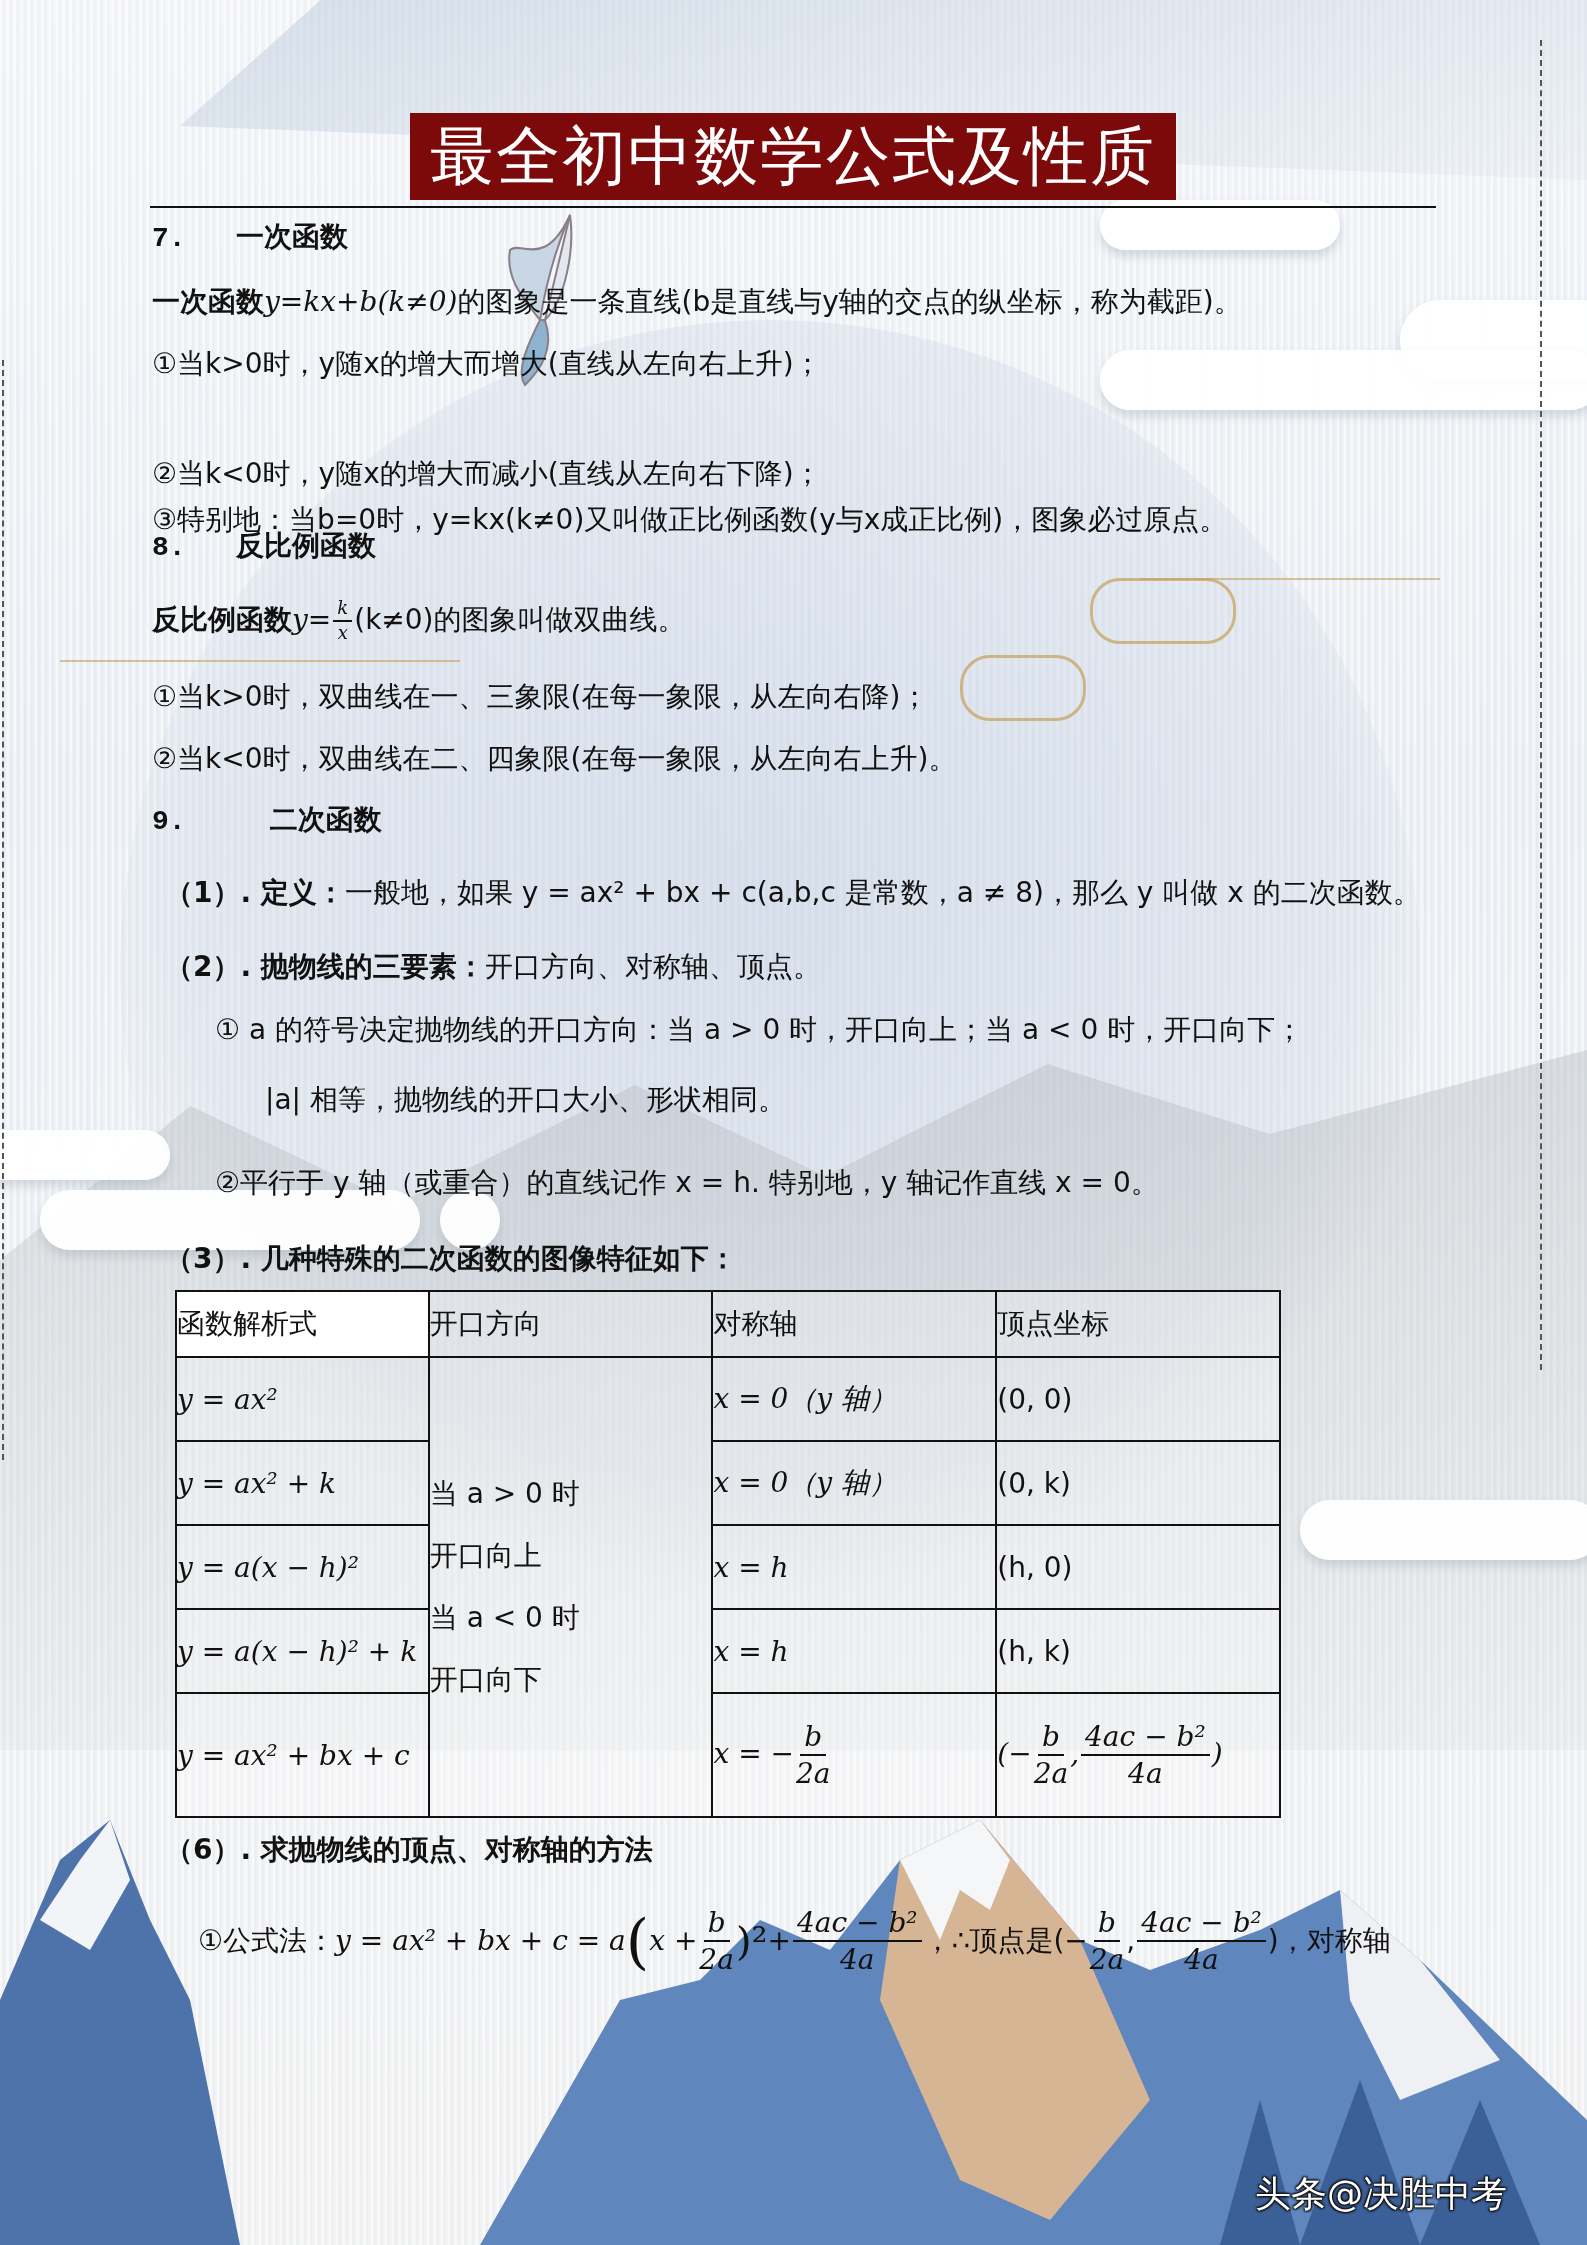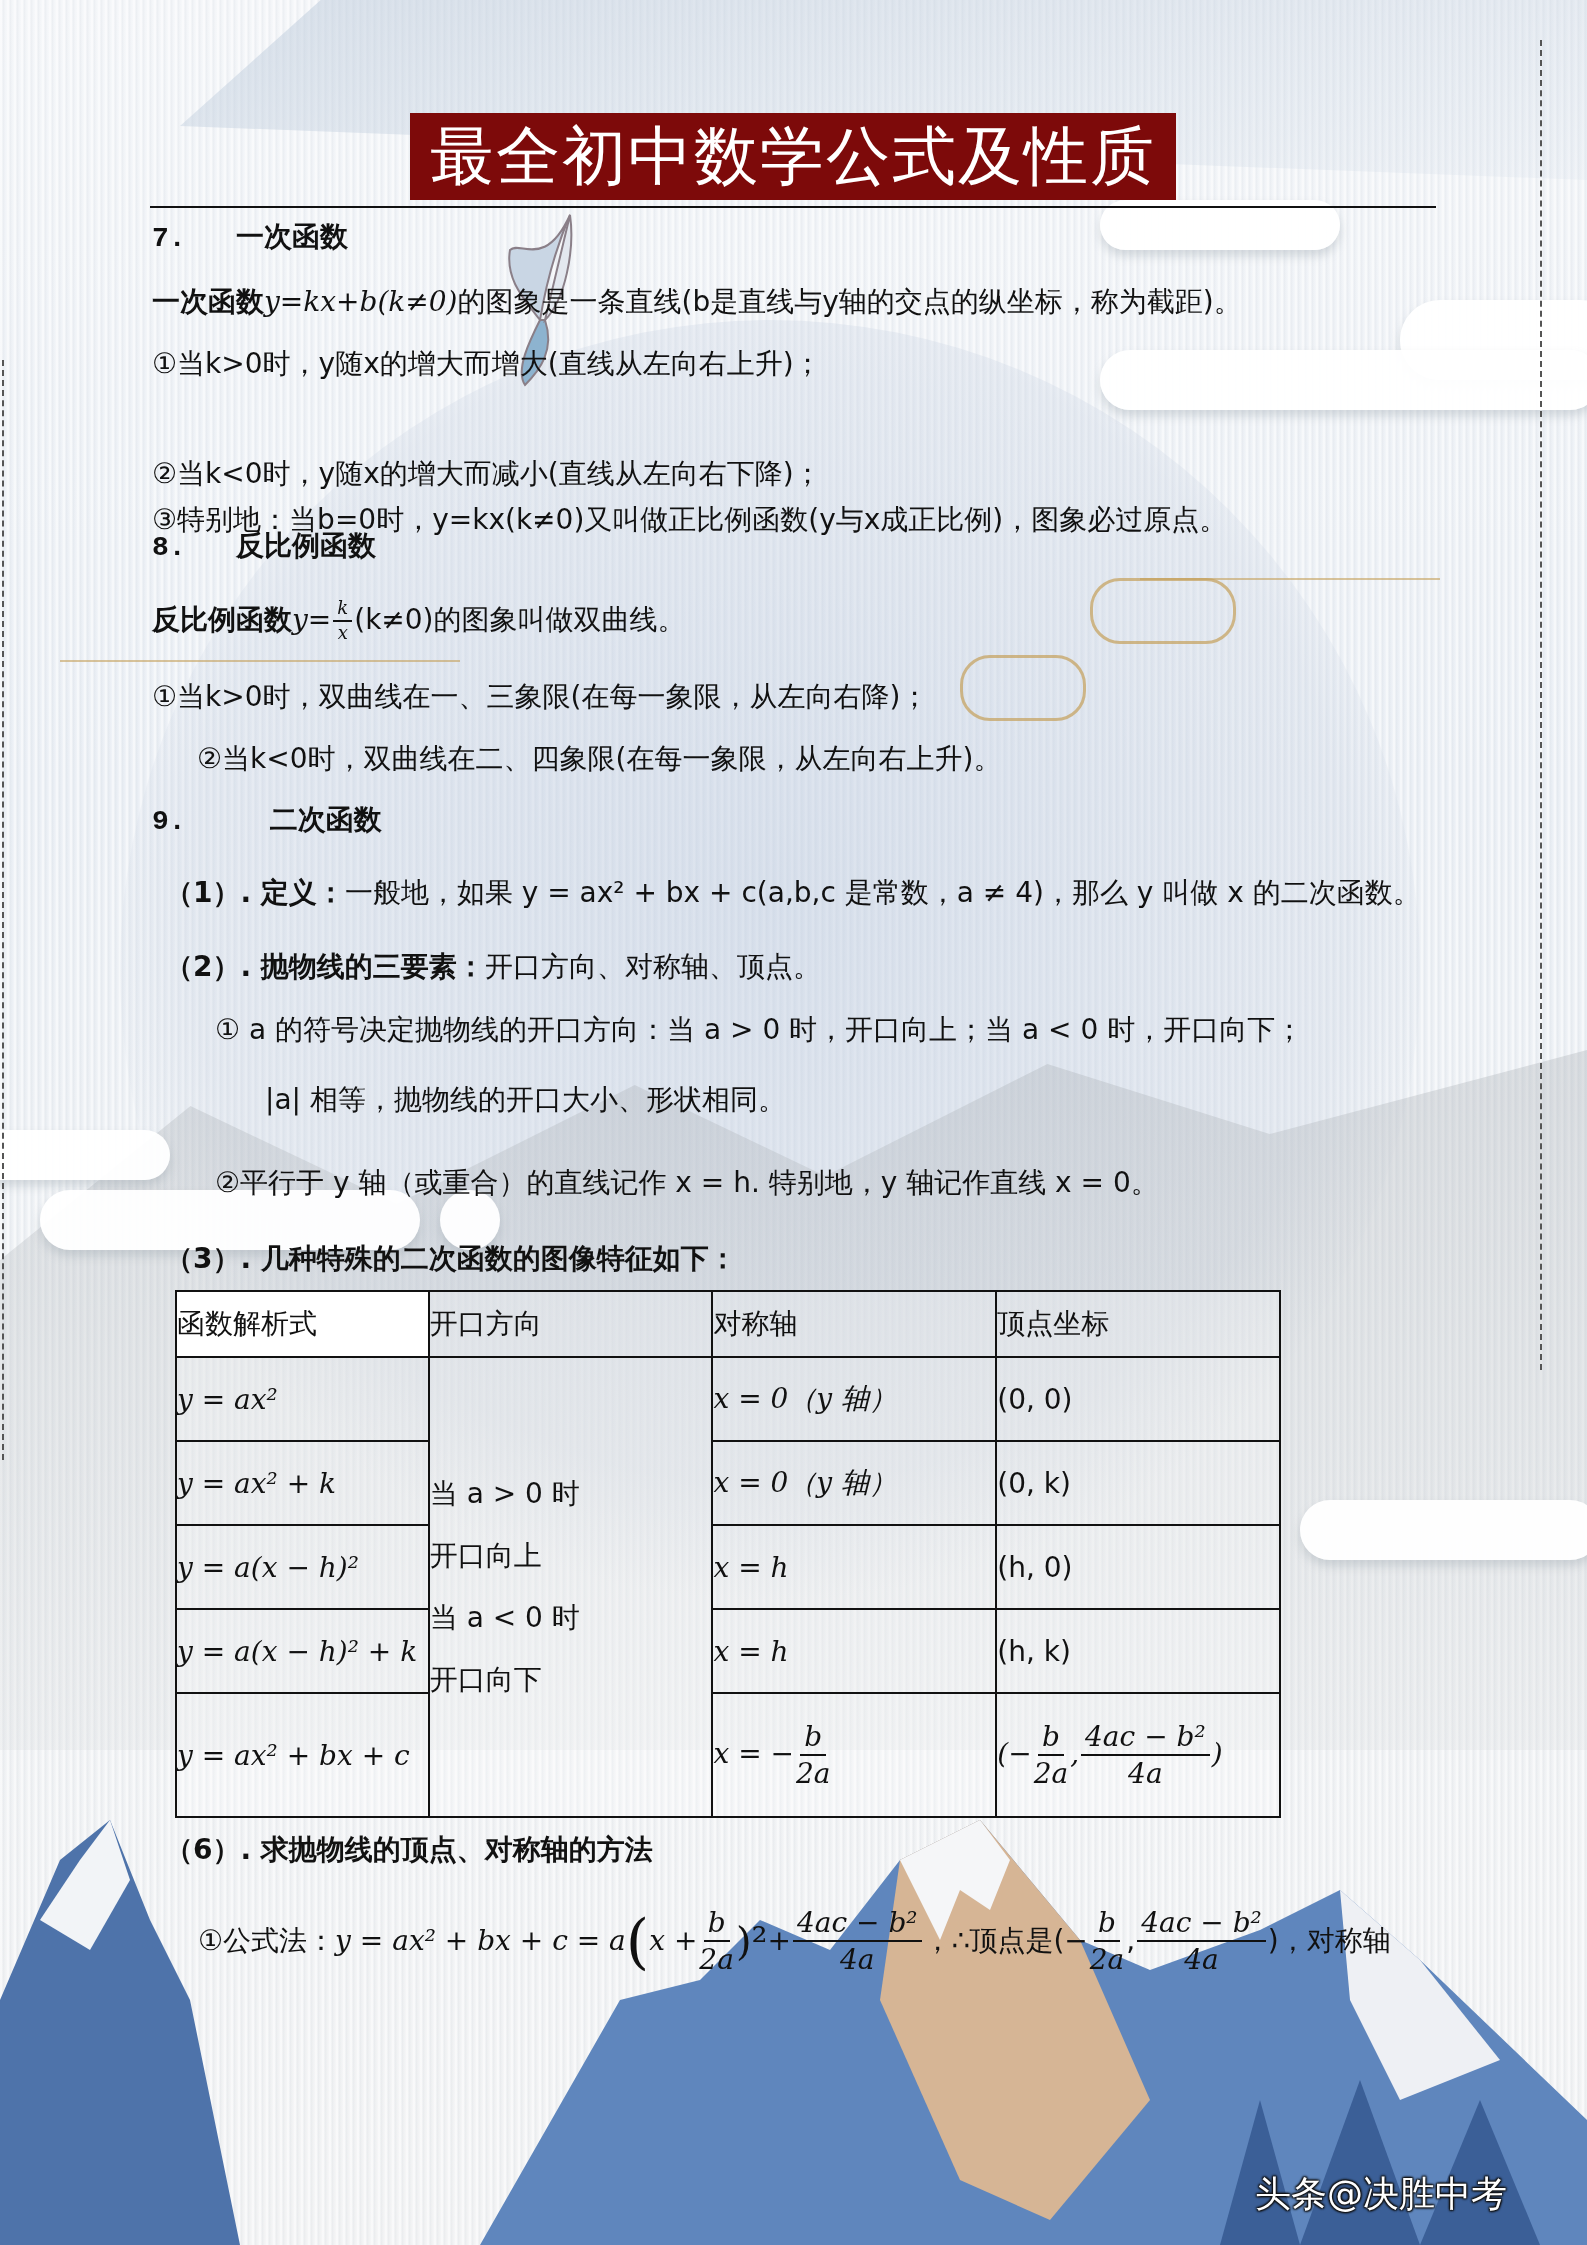--- a/index.html
+++ b/index.html
@@ -131,28 +131,28 @@
   <span>8.</span>&nbsp;&nbsp;
   <span>反比例函数</span>
 </div>
 <div class="t" style="left:152px;top:597px;">
   <span class="b">反比例函数</span><span class="m">y=</span><span class="frac m" style="font-size:18px;">
       <span>k</span>
       <span>x</span>
     </span><span>(k≠0)的图象叫做双曲线。</span>
 </div>
 <div class="t" style="left:152px;top:680px;">①当k&gt;0时，双曲线在一、三象限(在每一象限，从左向右降)；</div>
-<div class="t" style="left:152px;top:742px;margin-left:45px;">②当k&lt;0时，双曲线在二、四象限(在每一象限，从左向右上升)。</div>
+<div class="t" style="left:152px;top:742px;">②当k&lt;0时，双曲线在二、四象限(在每一象限，从左向右上升)。</div>
 
 <div class="t h" style="left:152px;top:805px;">
   <span>9.</span>&nbsp;&nbsp;&nbsp;&nbsp;
   <span>二次函数</span>
 </div>
 <div class="t" style="left:165px;top:876px;">
-  <span class="b">（1）. 定义：</span><span>一般地，如果 y = ax² + bx + c(a,b,c 是常数，a ≠ 4)，那么 y 叫做 x 的二次函数。</span>
+  <span class="b">（1）. 定义：</span><span>一般地，如果 y = ax² + bx + c(a,b,c 是常数，a ≠ 8)，那么 y 叫做 x 的二次函数。</span>
 </div>
 <div class="t" style="left:165px;top:950px;">
   <span class="b">（2）. 抛物线的三要素：</span><span>开口方向、对称轴、顶点。</span>
 </div>
 <div class="t" style="left:215px;top:1013px;">① a 的符号决定抛物线的开口方向：当 a &gt; 0 时，开口向上；当 a &lt; 0 时，开口向下；</div>
 <div class="t" style="left:265px;top:1083px;">|a| 相等，抛物线的开口大小、形状相同。</div>
 <div class="t" style="left:215px;top:1166px;">②平行于 y 轴（或重合）的直线记作 x = h. 特别地，y 轴记作直线 x = 0。</div>
 <div class="t b" style="left:165px;top:1242px;">（3）. 几种特殊的二次函数的图像特征如下：</div>
 
 <table class="qt">

